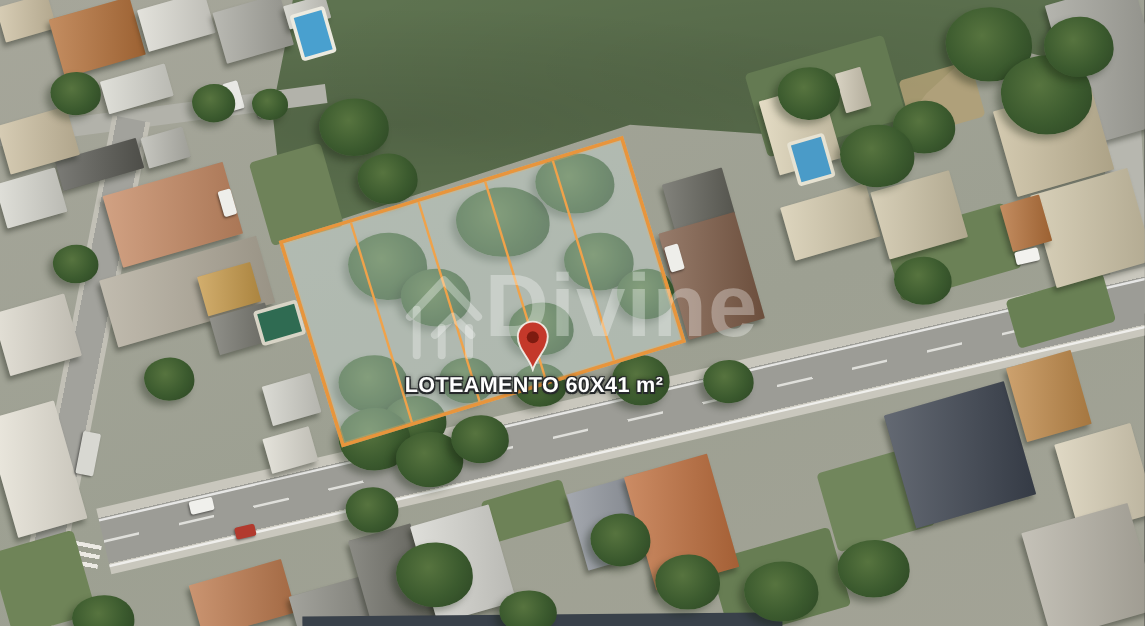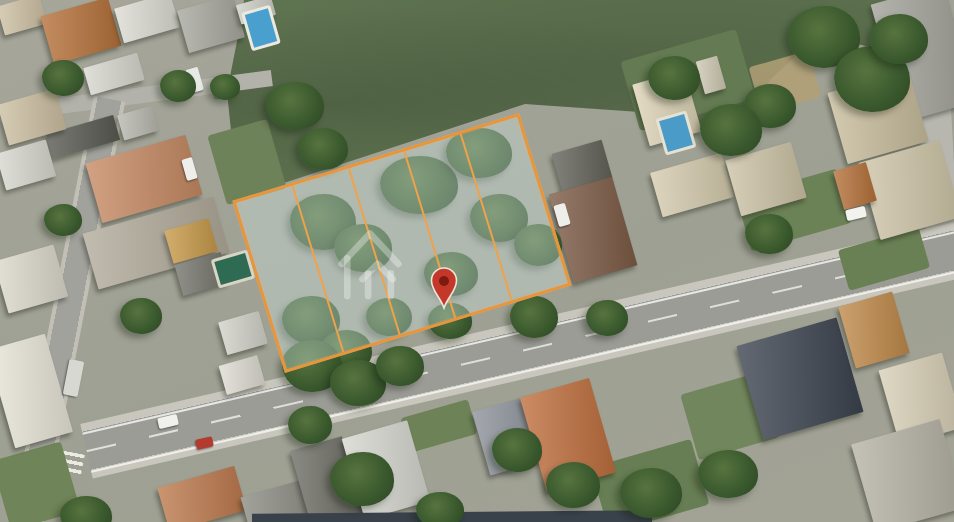--- a/index.html
+++ b/index.html
@@ -183,22 +183,24 @@
 
   <div class="abs wm" style="left:334px;top:224px;width:72px;height:76px">
     <svg width="72" height="76" viewBox="0 0 76 80" fill="none" stroke="rgba(255,255,255,0.32)" stroke-width="7" stroke-linecap="round" stroke-linejoin="round">
       <path d="M8 42 L38 10 L68 42"></path>
       <path d="M14 36 L14 76"></path>
       <path d="M30 58 L46 42 L62 58"></path>
       <path d="M36 52 L36 76"></path>
       <path d="M60 52 L60 76"></path>
     </svg>
   </div>
+  <div class="abs wm wm-brand">Divine</div>
 
   <div class="abs pin">
     <svg width="30" height="44" viewBox="0 0 30 44">
       <path d="M15 42 C11.5 31 2.5 25 2.5 14.5 A12.5 12.5 0 1 1 27.5 14.5 C27.5 25 18.5 31 15 42 Z" stroke="rgba(245,242,236,0.9)" stroke-width="1.6" fill="#C4382A"></path>
       <circle cx="15" cy="15" r="5" fill="#7E1B10"></circle>
     </svg>
   </div>
 
+  <div class="abs map-label">LOTEAMENTO 60X41 m²</div>
 
 </div>
 
 </body></html>

